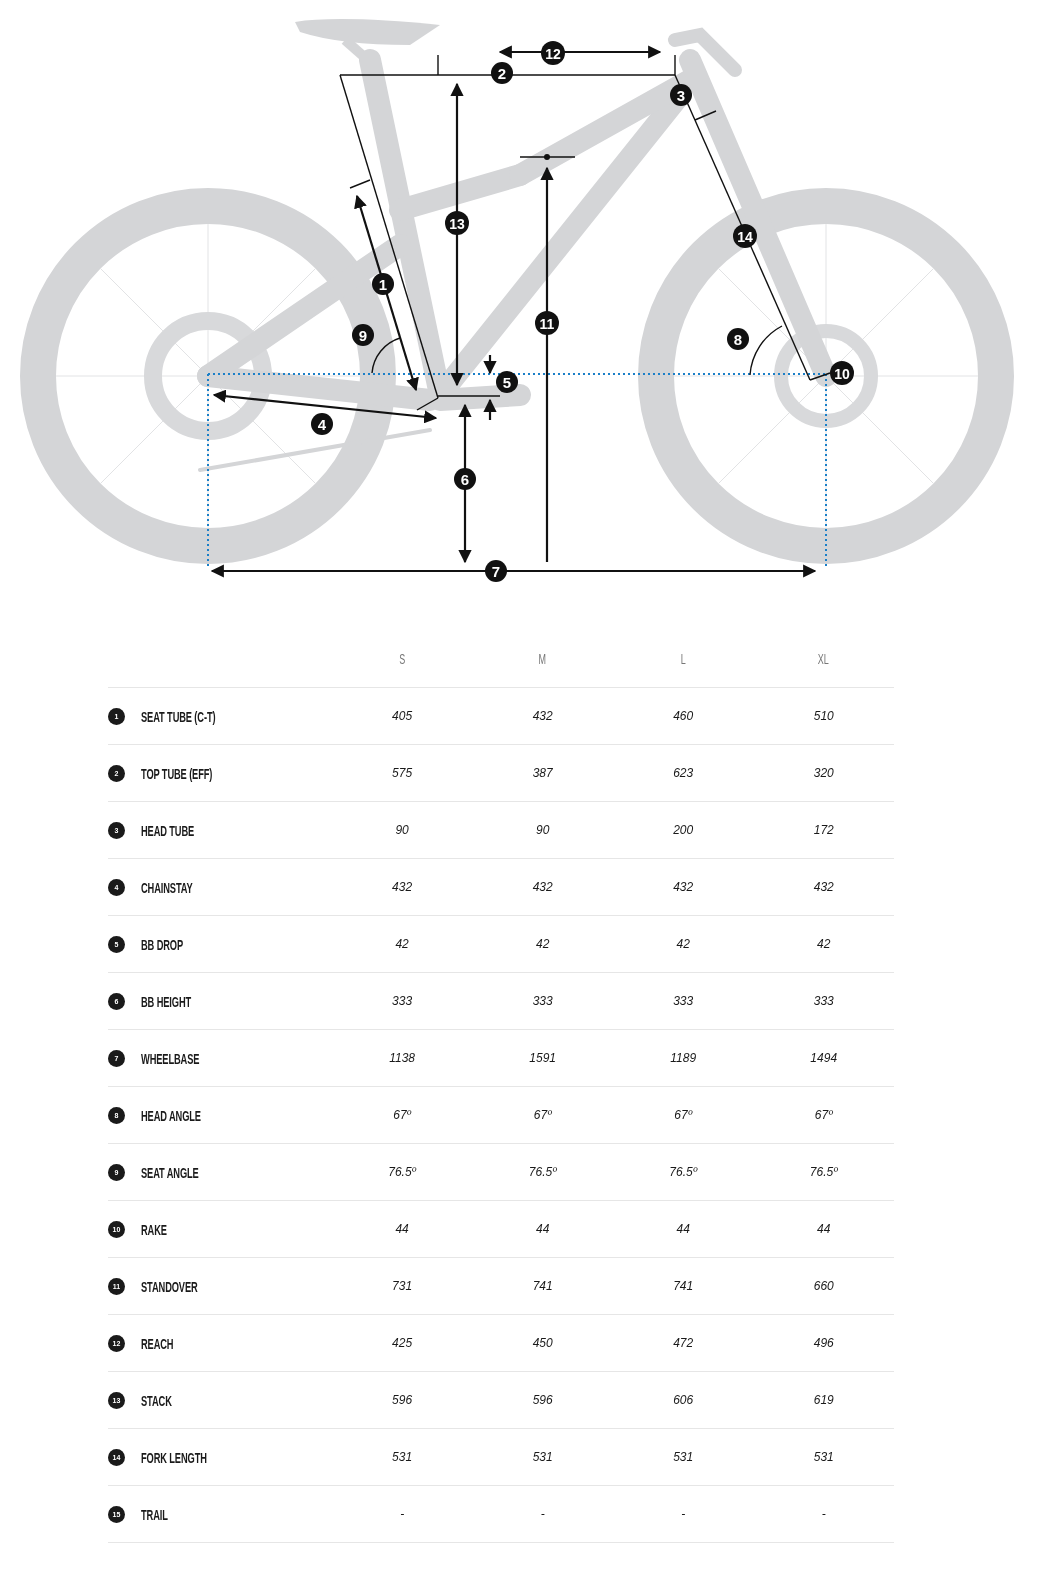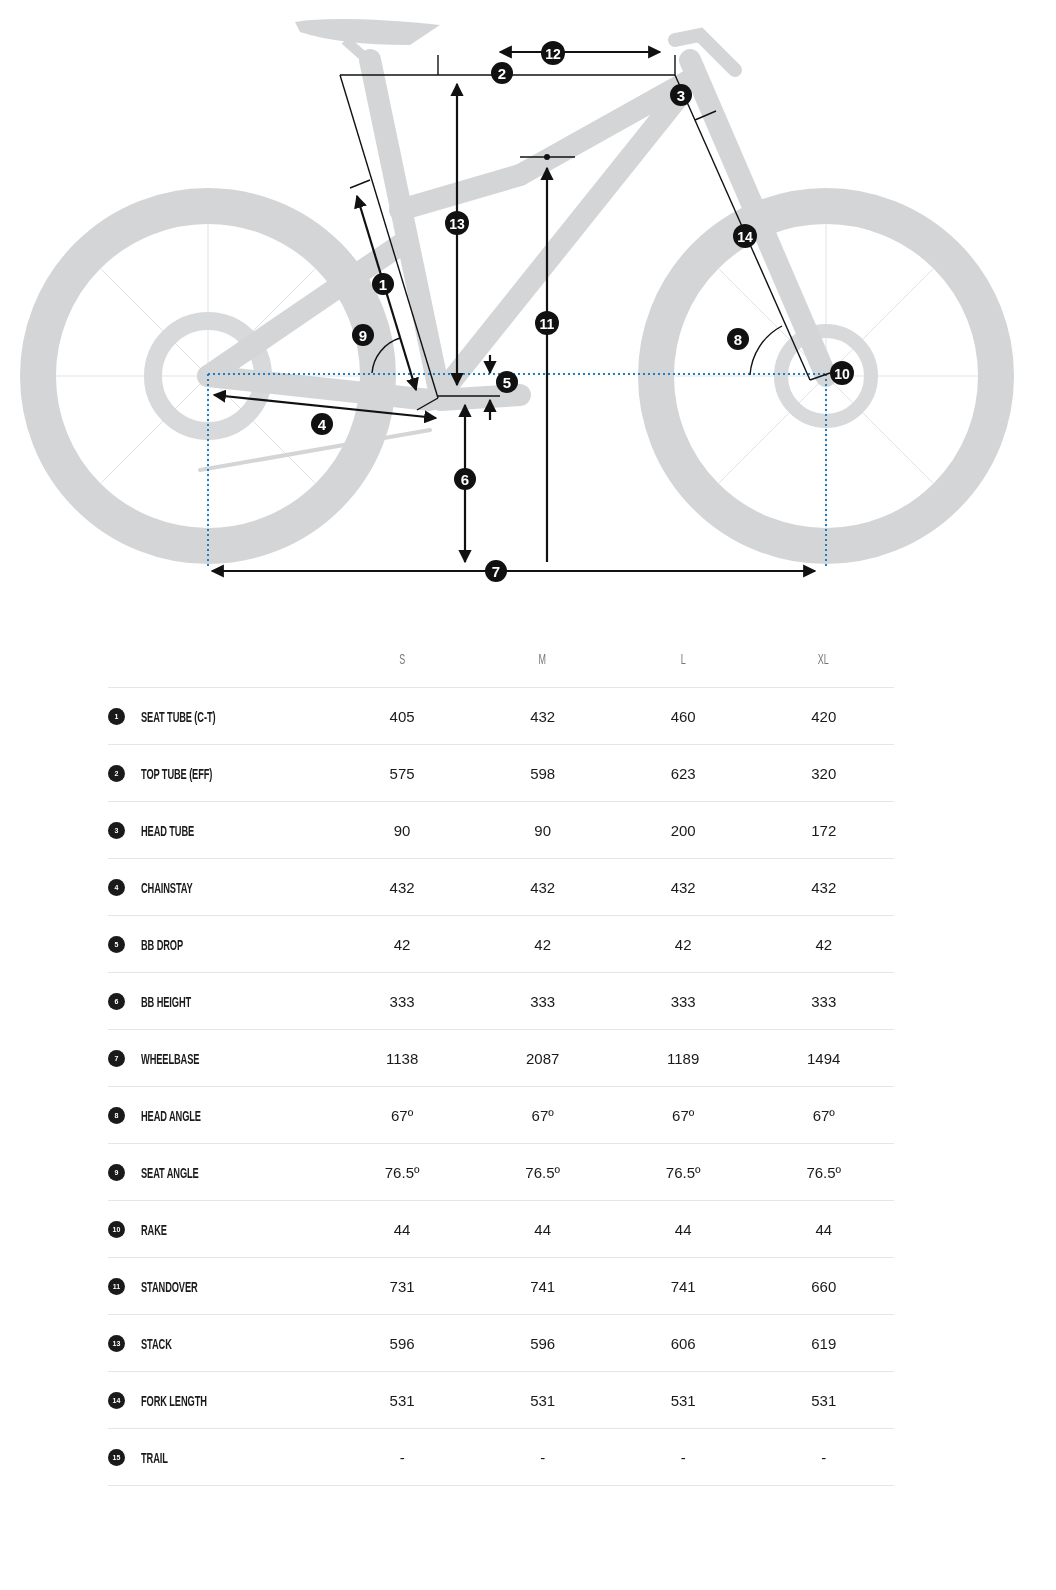--- a/index.html
+++ b/index.html
@@ -12,21 +12,21 @@
   .geo-table { position: absolute; left: 108px; top: 630px; width: 786px; }
   .head-row { height: 57px; display: flex; align-items: center; border-bottom: 1px solid #e6e6e6; }
   .row { height: 56px; display: flex; align-items: center; border-bottom: 1px solid #e6e6e6; }
   .label-cell { width: 227px; display: flex; }
   .num-badge { width: 17px; height: 17px; border-radius: 50%; background: #1a1a1a; color: #fff;
                font-size: 7px; font-weight: 700; display: flex; align-items: center; justify-content: center;
                margin-right: 16px; flex: none; }
   .label-text { font-family: "Liberation Sans", sans-serif; font-size: 15px; color: #1a1a1a;
                 transform: scaleX(0.62); transform-origin: left center; white-space: nowrap;
                 font-weight: 700; letter-spacing: -0.2px; }
-  .size-cell { width: 142.5px; text-align: center; font-size: 15px; color: #1a1a1a; }
+  .size-cell { width: 142.5px; text-align: center; font-size: 12px; color: #1a1a1a; font-style: italic; }
   .size-head { width: 142.5px; text-align: center; font-size: 15px; color: #777;
                transform: scaleX(0.6); }
 </style>
 </head>
 <body>
 
 <div class="diagram">
   <svg viewBox="0 0 1056 600" xmlns="http://www.w3.org/2000/svg">
     <defs>
       <marker id="ah" viewBox="0 0 10 10" refX="9" refY="5" markerWidth="6" markerHeight="6" orient="auto-start-reverse">
@@ -174,30 +174,30 @@
   </div>
   <div id="rows">
   <div class="row">
     <div class="label-cell">
       <span class="num-badge">1</span>
       <span class="label-text">SEAT TUBE (C-T)</span>
     </div>
     <div class="size-cell">405</div>
     <div class="size-cell">432</div>
     <div class="size-cell">460</div>
-    <div class="size-cell">420</div>
+    <div class="size-cell">510</div>
   </div>
 
   <div class="row">
     <div class="label-cell">
       <span class="num-badge">2</span>
       <span class="label-text">TOP TUBE (EFF)</span>
     </div>
     <div class="size-cell">575</div>
-    <div class="size-cell">598</div>
+    <div class="size-cell">387</div>
     <div class="size-cell">623</div>
     <div class="size-cell">320</div>
   </div>
 
   <div class="row">
     <div class="label-cell">
       <span class="num-badge">3</span>
       <span class="label-text">HEAD TUBE</span>
     </div>
     <div class="size-cell">90</div>
@@ -238,21 +238,21 @@
     <div class="size-cell">333</div>
     <div class="size-cell">333</div>
   </div>
 
   <div class="row">
     <div class="label-cell">
       <span class="num-badge">7</span>
       <span class="label-text">WHEELBASE</span>
     </div>
     <div class="size-cell">1138</div>
-    <div class="size-cell">2087</div>
+    <div class="size-cell">1591</div>
     <div class="size-cell">1189</div>
     <div class="size-cell">1494</div>
   </div>
 
   <div class="row">
     <div class="label-cell">
       <span class="num-badge">8</span>
       <span class="label-text">HEAD ANGLE</span>
     </div>
     <div class="size-cell">67º</div>
@@ -287,20 +287,30 @@
     <div class="label-cell">
       <span class="num-badge">11</span>
       <span class="label-text">STANDOVER</span>
     </div>
     <div class="size-cell">731</div>
     <div class="size-cell">741</div>
     <div class="size-cell">741</div>
     <div class="size-cell">660</div>
   </div>
 
+  <div class="row">
+    <div class="label-cell">
+      <span class="num-badge">12</span>
+      <span class="label-text">REACH</span>
+    </div>
+    <div class="size-cell">425</div>
+    <div class="size-cell">450</div>
+    <div class="size-cell">472</div>
+    <div class="size-cell">496</div>
+  </div>
 
   <div class="row">
     <div class="label-cell">
       <span class="num-badge">13</span>
       <span class="label-text">STACK</span>
     </div>
     <div class="size-cell">596</div>
     <div class="size-cell">596</div>
     <div class="size-cell">606</div>
     <div class="size-cell">619</div>

